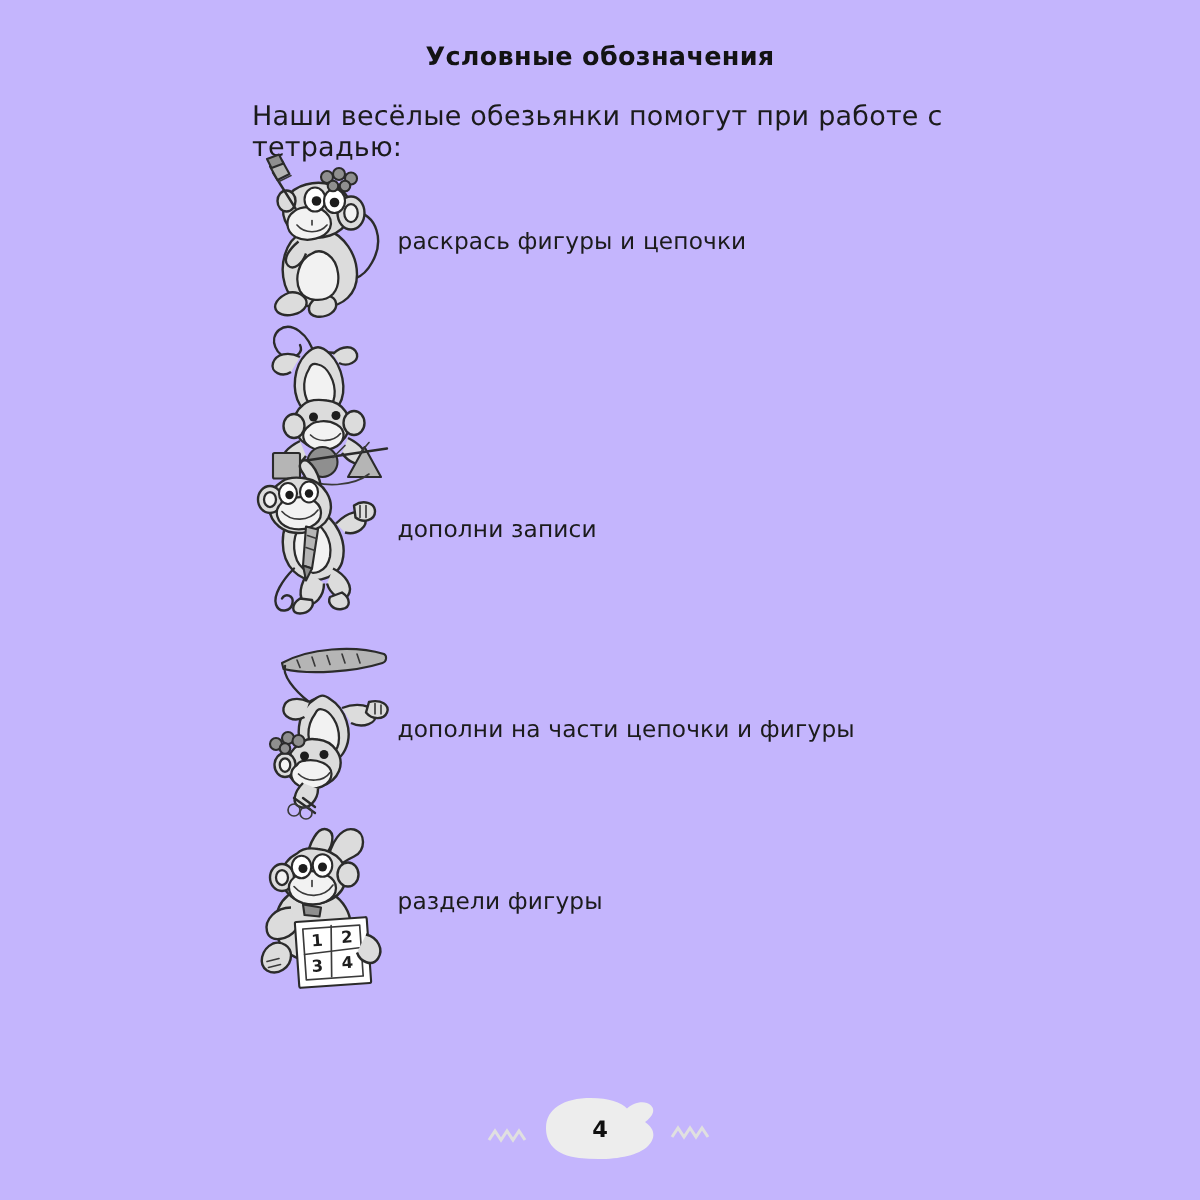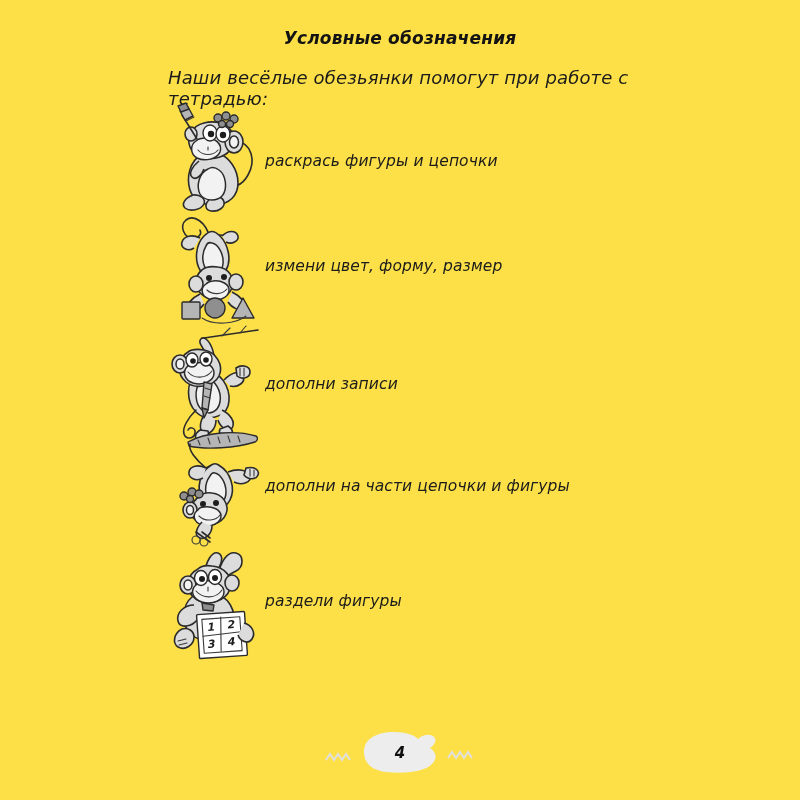--- a/index.html
+++ b/index.html
@@ -12,22 +12,21 @@
     height: 800px;
     font-family: "DejaVu Sans", "Liberation Sans", sans-serif;
     color: #1a1a1a;
     position: relative;
     overflow: hidden;
   }
 
   .page {
     position: absolute;
     inset: 0;
-    background: #fde047;
-    font-style: italic;
+    background: #c4b5fd;
   }
 
   
   .page-title {
     position: absolute;
     top: 28px;
     left: 0;
     width: 800px;
     text-align: center;
     font-size: 17px;
@@ -82,21 +81,21 @@
     align-items: center;
     font-size: 15.5px;
     color: #1b1b1b;
     letter-spacing: 0.1px;
     white-space: nowrap;
   }
 
   
   .row-0 { top: 3px;   }
   .row-1 { top: 108px; }
-  .row-2 { top: 226px; }
+  .row-2 { top: 195px; }
   .row-3 { top: 328px; }
   .row-4 { top: 443px; }
 
   
   .footer {
     position: absolute;
     left: 0;
     top: 726px;
     width: 800px;
     height: 60px;
@@ -216,21 +215,20 @@
           <path class="body-fill" d="M34 86 C26 90 20 96 23 101 C26 106 34 102 38 96"></path>
           <path class="body-fill" d="M66 84 C74 88 80 94 77 99 C74 104 66 100 62 94"></path>
 
           <rect class="mid-fill" x="16" y="94" width="18" height="17" rx="1"></rect>
           <circle class="dark-fill" cx="49" cy="100" r="10"></circle>
           <path class="mid-fill" d="M66 110 L77 90 L88 110 Z"></path>
 
           <path class="ink-thin" d="M36 110 C48 118 70 116 80 108"></path>
         </svg>
       </div>
-      <div class="label">измени цвет, форму, размер</div>
     </div>
 
     <div class="legend-row row-2">
       <div class="art">
         <svg viewBox="0 0 96 115">
 
           <path class="ink" d="M38 12 L92 4"></path>
           <path class="ink-thin" d="M56 10 L64 2"></path>
           <path class="ink-thin" d="M74 7 L80 0"></path>
 

